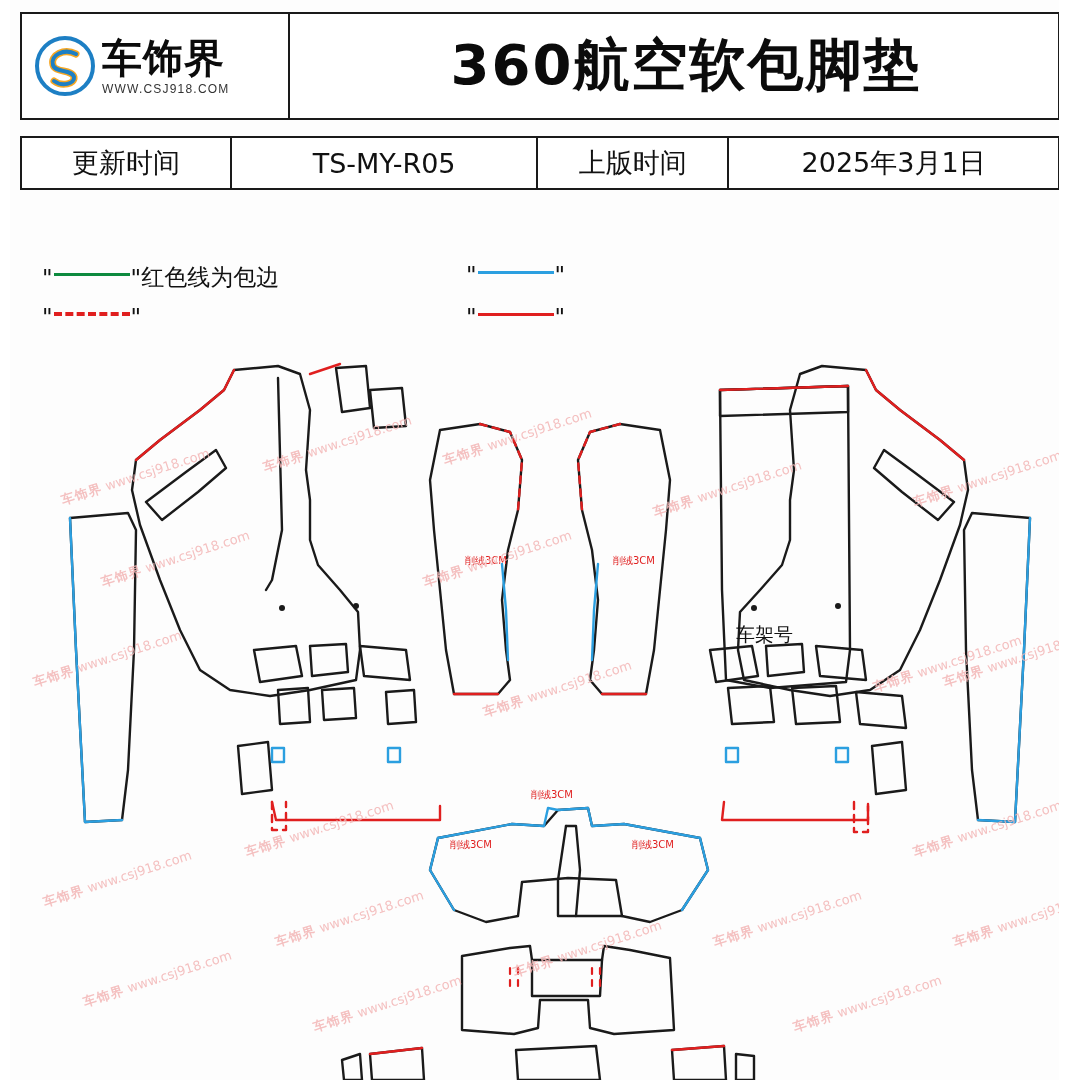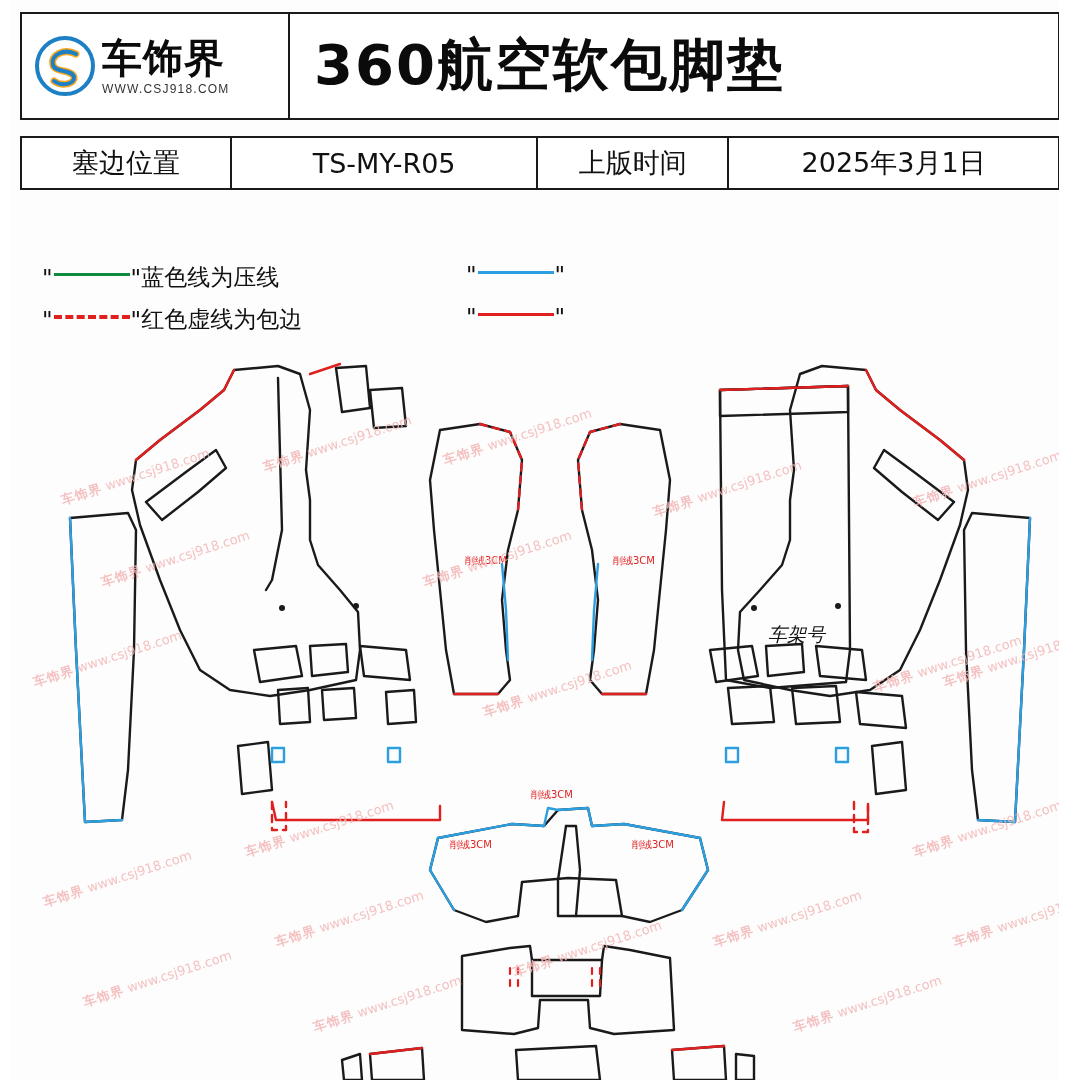--- a/index.html
+++ b/index.html
@@ -68,20 +68,21 @@
   }
   .logo-url {
     font-family: "Liberation Sans", sans-serif;
     font-size: 12px;
     letter-spacing: 1.2px;
     color: #333;
     margin-top: 2px;
   }
   .header-title {
     flex: 1;
+    text-align: center;
     font-family: "DejaVu Sans", sans-serif;
     font-size: 56px;
     font-weight: bold;
     color: #0b0b0b;
     letter-spacing: 2px;
     margin-left: 24px;
   }
 
   
   .info-table {
@@ -197,45 +198,44 @@
         <div class="logo-cn">车饰界</div>
         <div class="logo-url">WWW.CSJ918.COM</div>
       </div>
     </div>
     <div class="header-title">360航空软包脚垫</div>
   </div>
 
   <table class="info-table">
     <tbody>
     <tr>
-      <td class="col-label">塞边位置</td>
+      <td class="col-label">更新时间</td>
       <td class="col-value">TS-MY-R05</td>
       <td class="col-label2">上版时间</td>
       <td class="col-value2">2025年3月1日</td>
     </tr>
   </tbody>
     </table>
 
   <div class="legend">
     <div class="legend-item lg1">
       <span class="lg-q">"</span>
       <span class="swatch sw-green"></span>
       <span class="lg-q">"</span>
-      <span>蓝色线为压线</span>
+      <span>红色线为包边</span>
     </div>
     <div class="legend-item lg2">
       <span class="lg-q">"</span>
       <span class="swatch sw-blue"></span>
       <span class="lg-q">"</span>
     </div>
     <div class="legend-item lg3">
       <span class="lg-q">"</span>
       <span class="swatch sw-reddash"></span>
       <span class="lg-q">"</span>
-      <span>红色虚线为包边</span>
     </div>
     <div class="legend-item lg4">
       <span class="lg-q">"</span>
       <span class="swatch sw-red"></span>
       <span class="lg-q">"</span>
     </div>
   </div>
 
   <div class="diagram">
     <svg width="1080" height="730" viewBox="0 0 1080 730">
@@ -339,21 +339,21 @@
         <path d="M726 704 L744 706 L744 730 L726 730 Z" stroke="#1a1a1a"></path>
 
       </g>
     </svg>
 
     <div class="note" style="left:455px; top:204px;">削绒3CM</div>
     <div class="note" style="left:603px; top:204px;">削绒3CM</div>
     <div class="note" style="left:521px; top:438px;">削绒3CM</div>
     <div class="note" style="left:440px; top:488px;">削绒3CM</div>
     <div class="note" style="left:622px; top:488px;">削绒3CM</div>
-    <div class="note-black" style="left:758px; top:272px;font-style:italic;">车架号</div>
+    <div class="note-black" style="left:726px; top:272px;">车架号</div>
 
     <div class="wm" style="left:48px;  top:118px; transform:rotate(-18deg);"><span class="cn">车饰界</span> www.csj918.com</div>
     <div class="wm" style="left:88px;  top:200px; transform:rotate(-18deg);"><span class="cn">车饰界</span> www.csj918.com</div>
     <div class="wm" style="left:20px;  top:300px; transform:rotate(-18deg);"><span class="cn">车饰界</span> www.csj918.com</div>
     <div class="wm" style="left:30px;  top:520px; transform:rotate(-18deg);"><span class="cn">车饰界</span> www.csj918.com</div>
     <div class="wm" style="left:70px;  top:620px; transform:rotate(-18deg);"><span class="cn">车饰界</span> www.csj918.com</div>
     <div class="wm" style="left:250px; top:85px;  transform:rotate(-18deg);"><span class="cn">车饰界</span> www.csj918.com</div>
     <div class="wm" style="left:232px; top:470px; transform:rotate(-18deg);"><span class="cn">车饰界</span> www.csj918.com</div>
     <div class="wm" style="left:262px; top:560px; transform:rotate(-18deg);"><span class="cn">车饰界</span> www.csj918.com</div>
     <div class="wm" style="left:300px; top:645px; transform:rotate(-18deg);"><span class="cn">车饰界</span> www.csj918.com</div>

